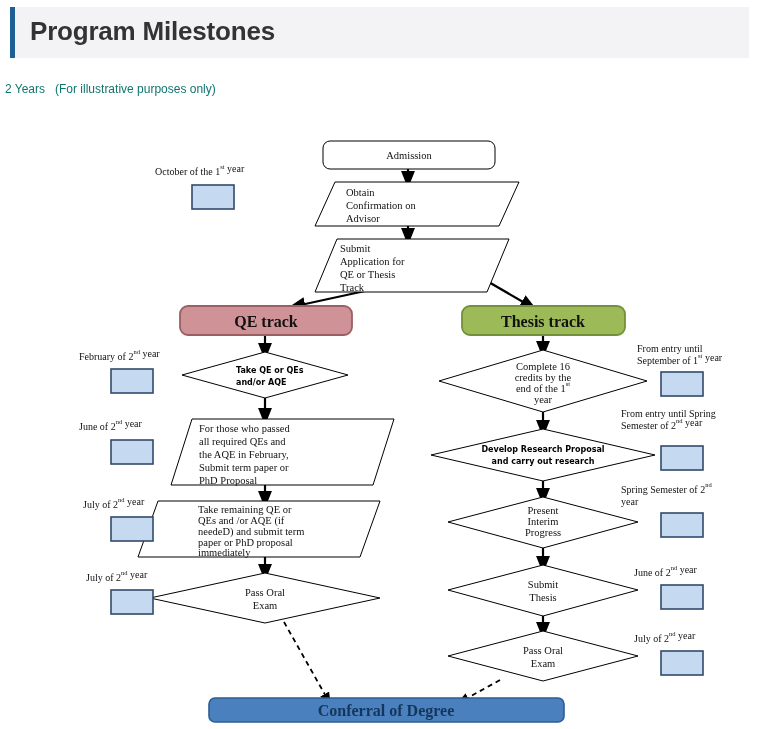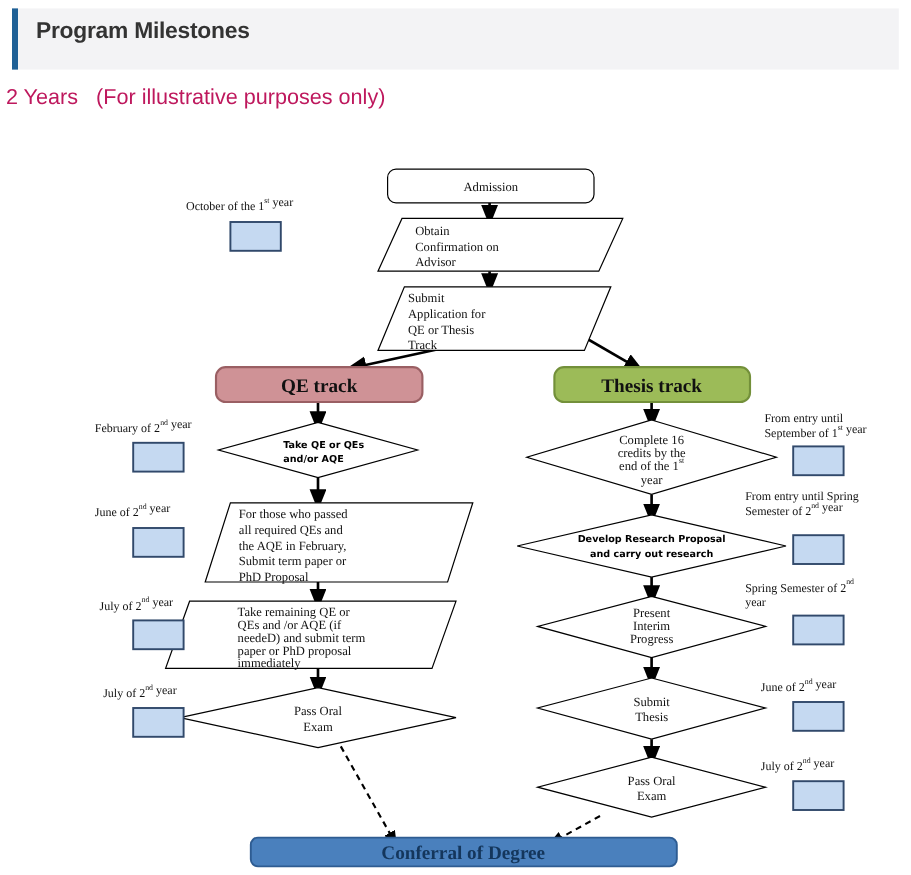--- a/index.html
+++ b/index.html
@@ -31,33 +31,33 @@
     left: 10px;
     top: 7px;
     width: 5px;
     height: 51px;
     background: #1e6096;
   }
   #page-title {
     position: absolute;
     left: 30px;
     top: 16px;
-    font-size: 19px;
+    font-size: 26px;
     font-weight: bold;
     color: #333333;
     letter-spacing: -0.2px;
     font-family: "Liberation Sans", sans-serif;
     white-space: nowrap;
   }
   #subtitle {
     position: absolute;
     left: 5px;
-    top: 71px;
-    font-size: 18px;
-    color: #be185d;
+    top: 82px;
+    font-size: 12px;
+    color: #0f766e;
     white-space: pre;
     font-family: "Liberation Sans", sans-serif;
   }
 
   
   #flow {
     position: absolute;
     left: 0;
     top: 0;
     width: 671px;

